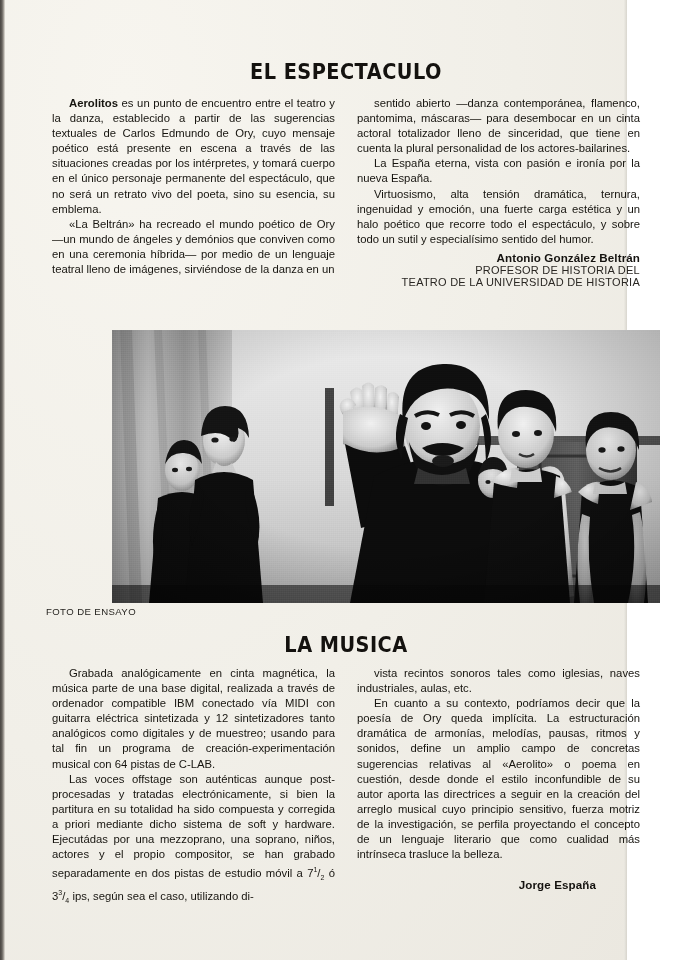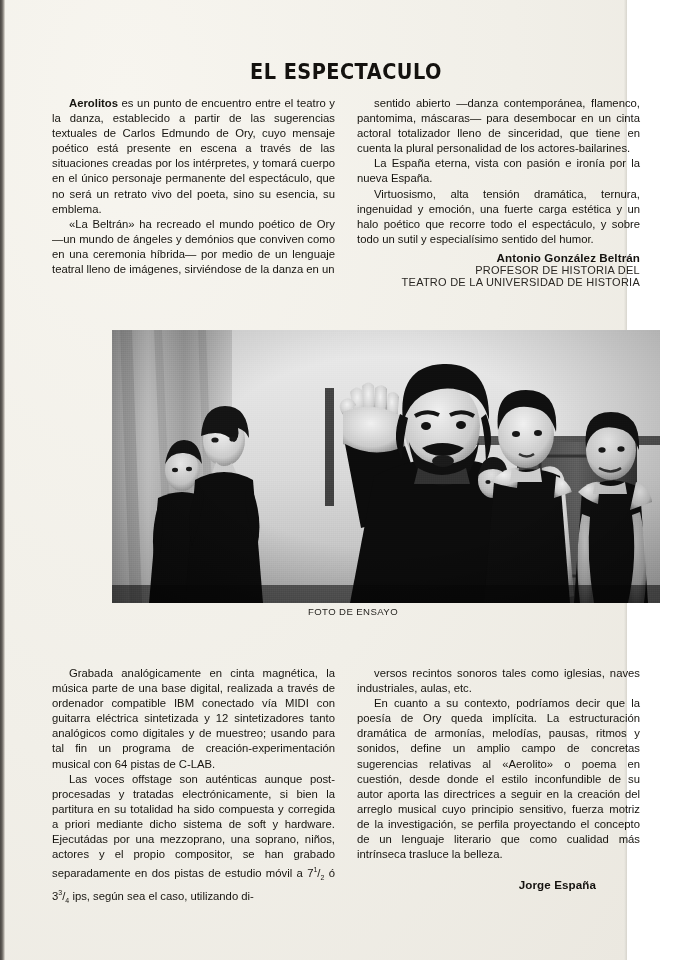--- a/index.html
+++ b/index.html
@@ -142,21 +142,21 @@
     overflow: hidden;
     background: #1b1b1b;
     filter: contrast(1.05) grayscale(1);
   }
 
   .photo-caption {
     position: absolute;
     top: 606px;
     left: 0;
     width: 614px;
-    text-align: center;
+    text-align: left;
     font-family: "Liberation Sans", sans-serif;
     font-size: 9.6px;
     letter-spacing: .4px;
     color: #201e1a;
   }
 
   
   .grain {
     position: absolute;
     inset: 0;
@@ -343,30 +343,33 @@
 
           <rect x="0" y="255" width="548" height="18" fill="#0f0e0c" opacity=".55"></rect>
         </svg>
         <div class="grain"></div>
         <div class="photo-vignette"></div>
       </div>
     </div>
 
     <div class="photo-caption">FOTO DE ENSAYO</div>
 
+    <div id="title-musica">
+      <h1 class="section-title">LA MUSICA</h1>
+    </div>
 
     <div class="columns" style="top:666px;">
 
       <div class="col">
         <p class="body-text">Grabada analógicamente en cinta magnética, la música parte de una base digital, realizada a través de ordenador compatible IBM conectado vía MIDI con guitarra eléctrica sintetizada y 12 sintetizadores tanto analógicos como digitales y de muestreo; usando para tal fin un programa de creación-experimentación musical con 64 pistas de C-LAB.</p>
         <p class="body-text"><span>Las voces offstage son auténticas aunque post-procesadas y tratadas electrónicamente, si bien la partitura en su totalidad ha sido compuesta y corregida  a priori mediante dicho sistema de soft y hardware. Ejecutádas por una mezzoprano, una soprano, niños, actores y el propio compositor, se han grabado separadamente en dos pistas de estudio móvil a </span><span style="white-space:nowrap;"><span>7</span><sup style="font-size:7px;">1</sup>/<sub style="font-size:7px;">2</sub></span><span> ó </span><span style="white-space:nowrap;"><span>3</span><sup style="font-size:7px;">3</sup>/<sub style="font-size:7px;">4</sub></span><span> ips, según sea el caso, utilizando di-</span></p>
       </div>
 
       <div class="col">
-        <p class="body-text">versos recintos sonoros tales como iglesias, naves industriales, aulas, etc.</p>
+        <p class="body-text">vista recintos sonoros tales como iglesias, naves industriales, aulas, etc.</p>
         <p class="body-text">En cuanto a su contexto, podríamos decir que la poesía de Ory queda implícita. La estructuración dramática de armonías, melodías, pausas, ritmos y sonidos, define un amplio campo de concretas sugerencias relativas al «Aerolito» o poema en cuestión, desde donde el estilo inconfundible de su autor aporta las directrices a seguir en la creación del arreglo musical cuyo principio sensitivo, fuerza motriz de la investigación, se perfila proyectando el concepto de un lenguaje literario que como cualidad más intrínseca trasluce la belleza.</p>
 
         <div class="byline byline-right">
           <div class="byline-name">Jorge España</div>
         </div>
       </div>
     </div>
 
   </div>
 </div>

